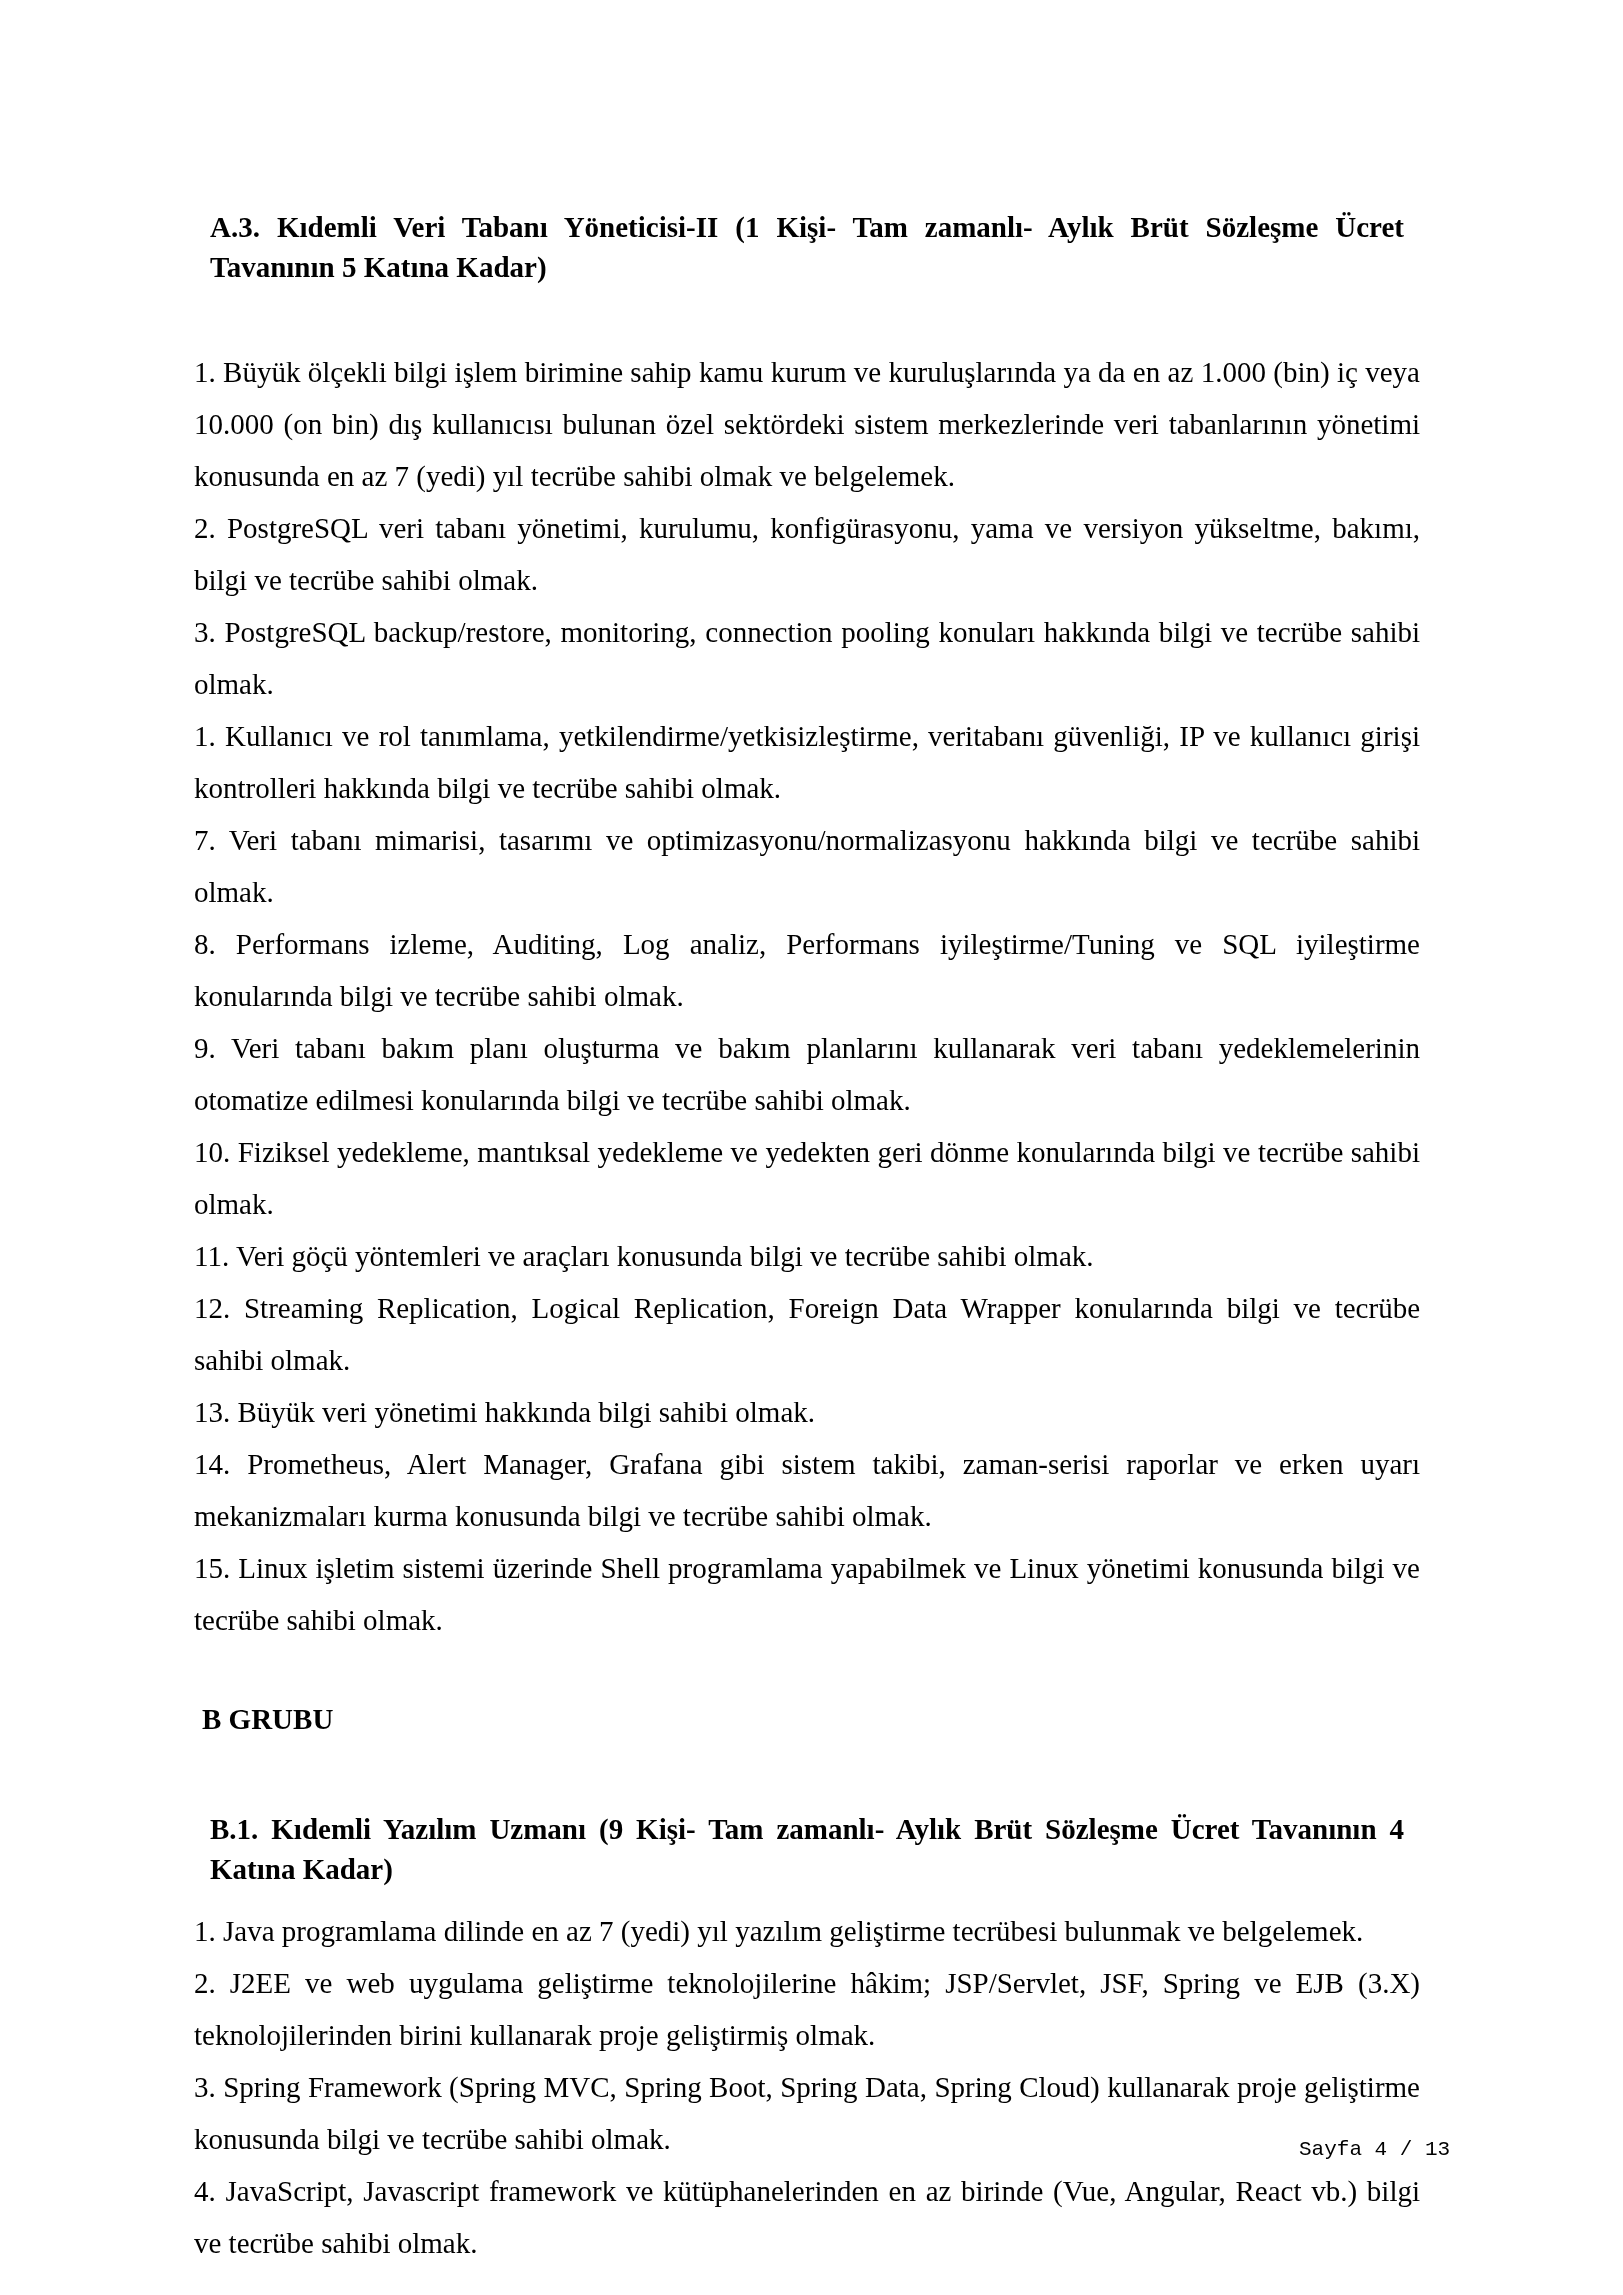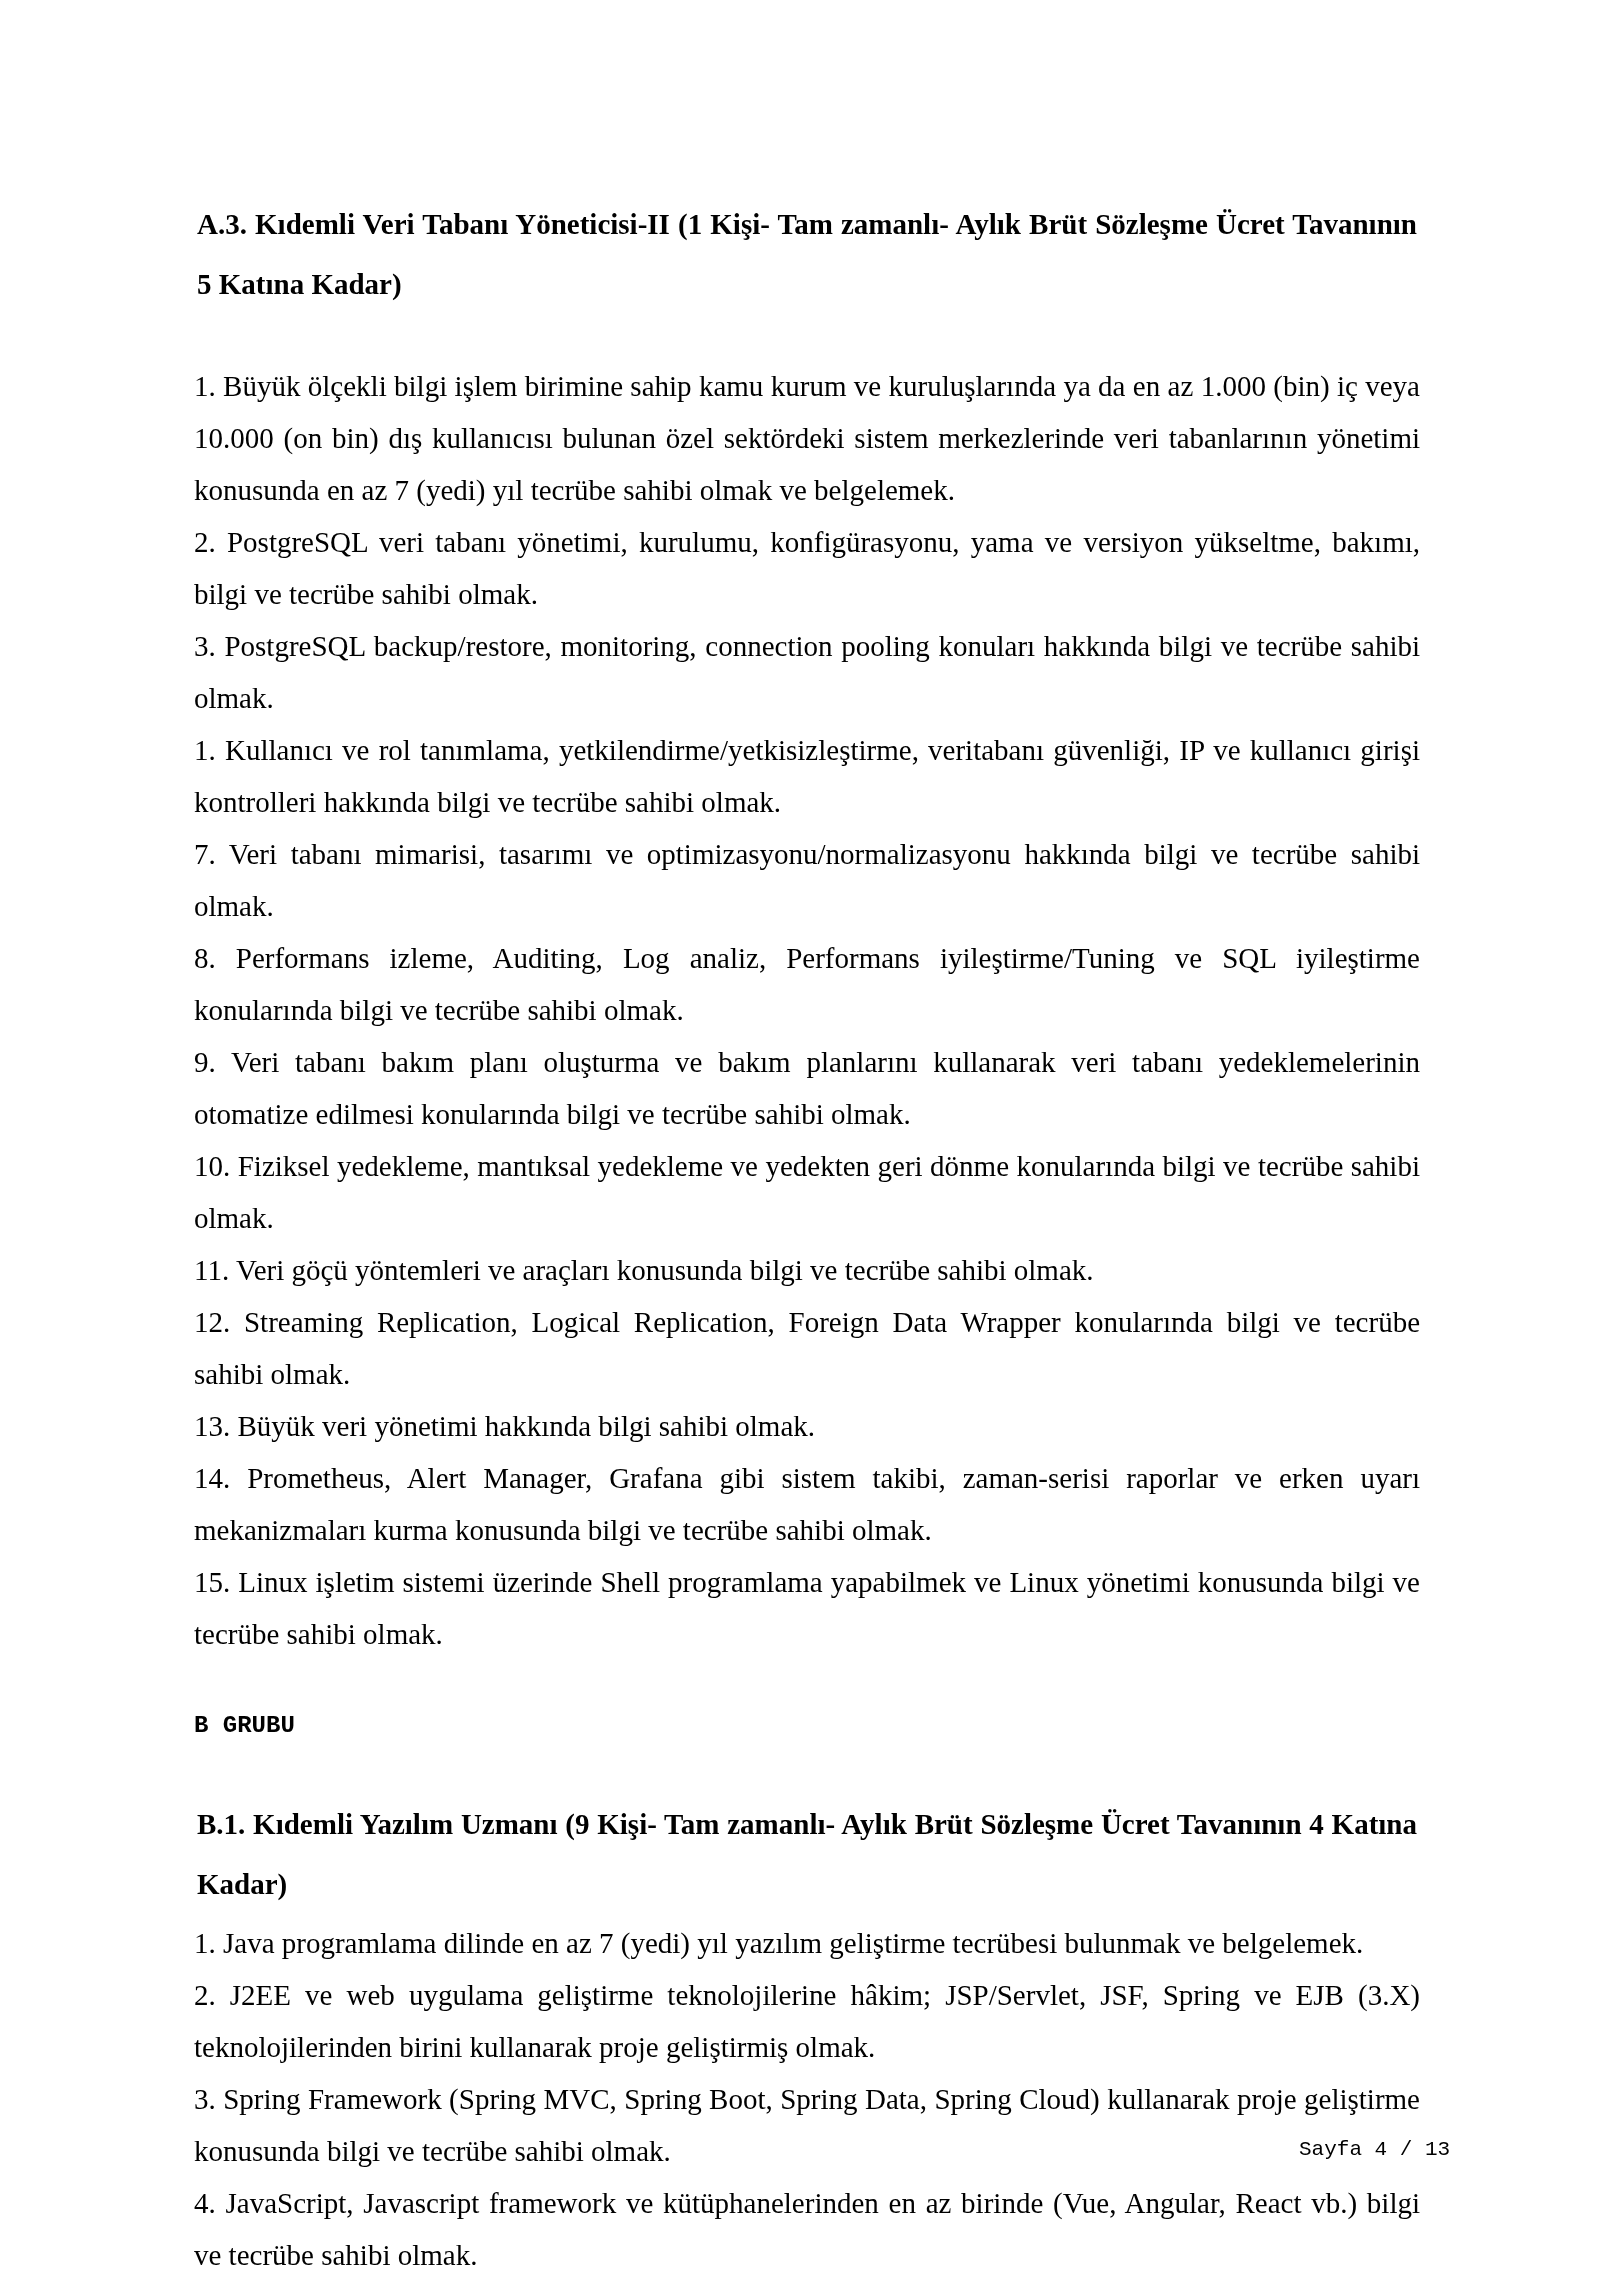--- a/index.html
+++ b/index.html
@@ -17,30 +17,29 @@
     }
     .page {
       position: absolute;
       left: 194px;
       top: 191px;
       width: 1226px;
     }
     .section-title {
       font-weight: bold;
       font-size: 29px;
-      line-height: 60px;
-      margin: 3px;
+      line-height: 40px;
+      margin: 16px;
       text-align: justify;
     }
     .group-title {
       font-weight: bold;
-      font-size: 24px;
+      font-size: 29px;
       line-height: 43px;
-      margin: 0;
-      font-family: Liberation Mono, monospace;
+      margin: 8px;
     }
     .item {
       font-size: 29px;
       line-height: 52px;
       margin: 0;
       text-align: justify;
       text-align-last: left;
     }
     .gap-large { height: 43px; }
     .gap-mid { height: 44px; }

